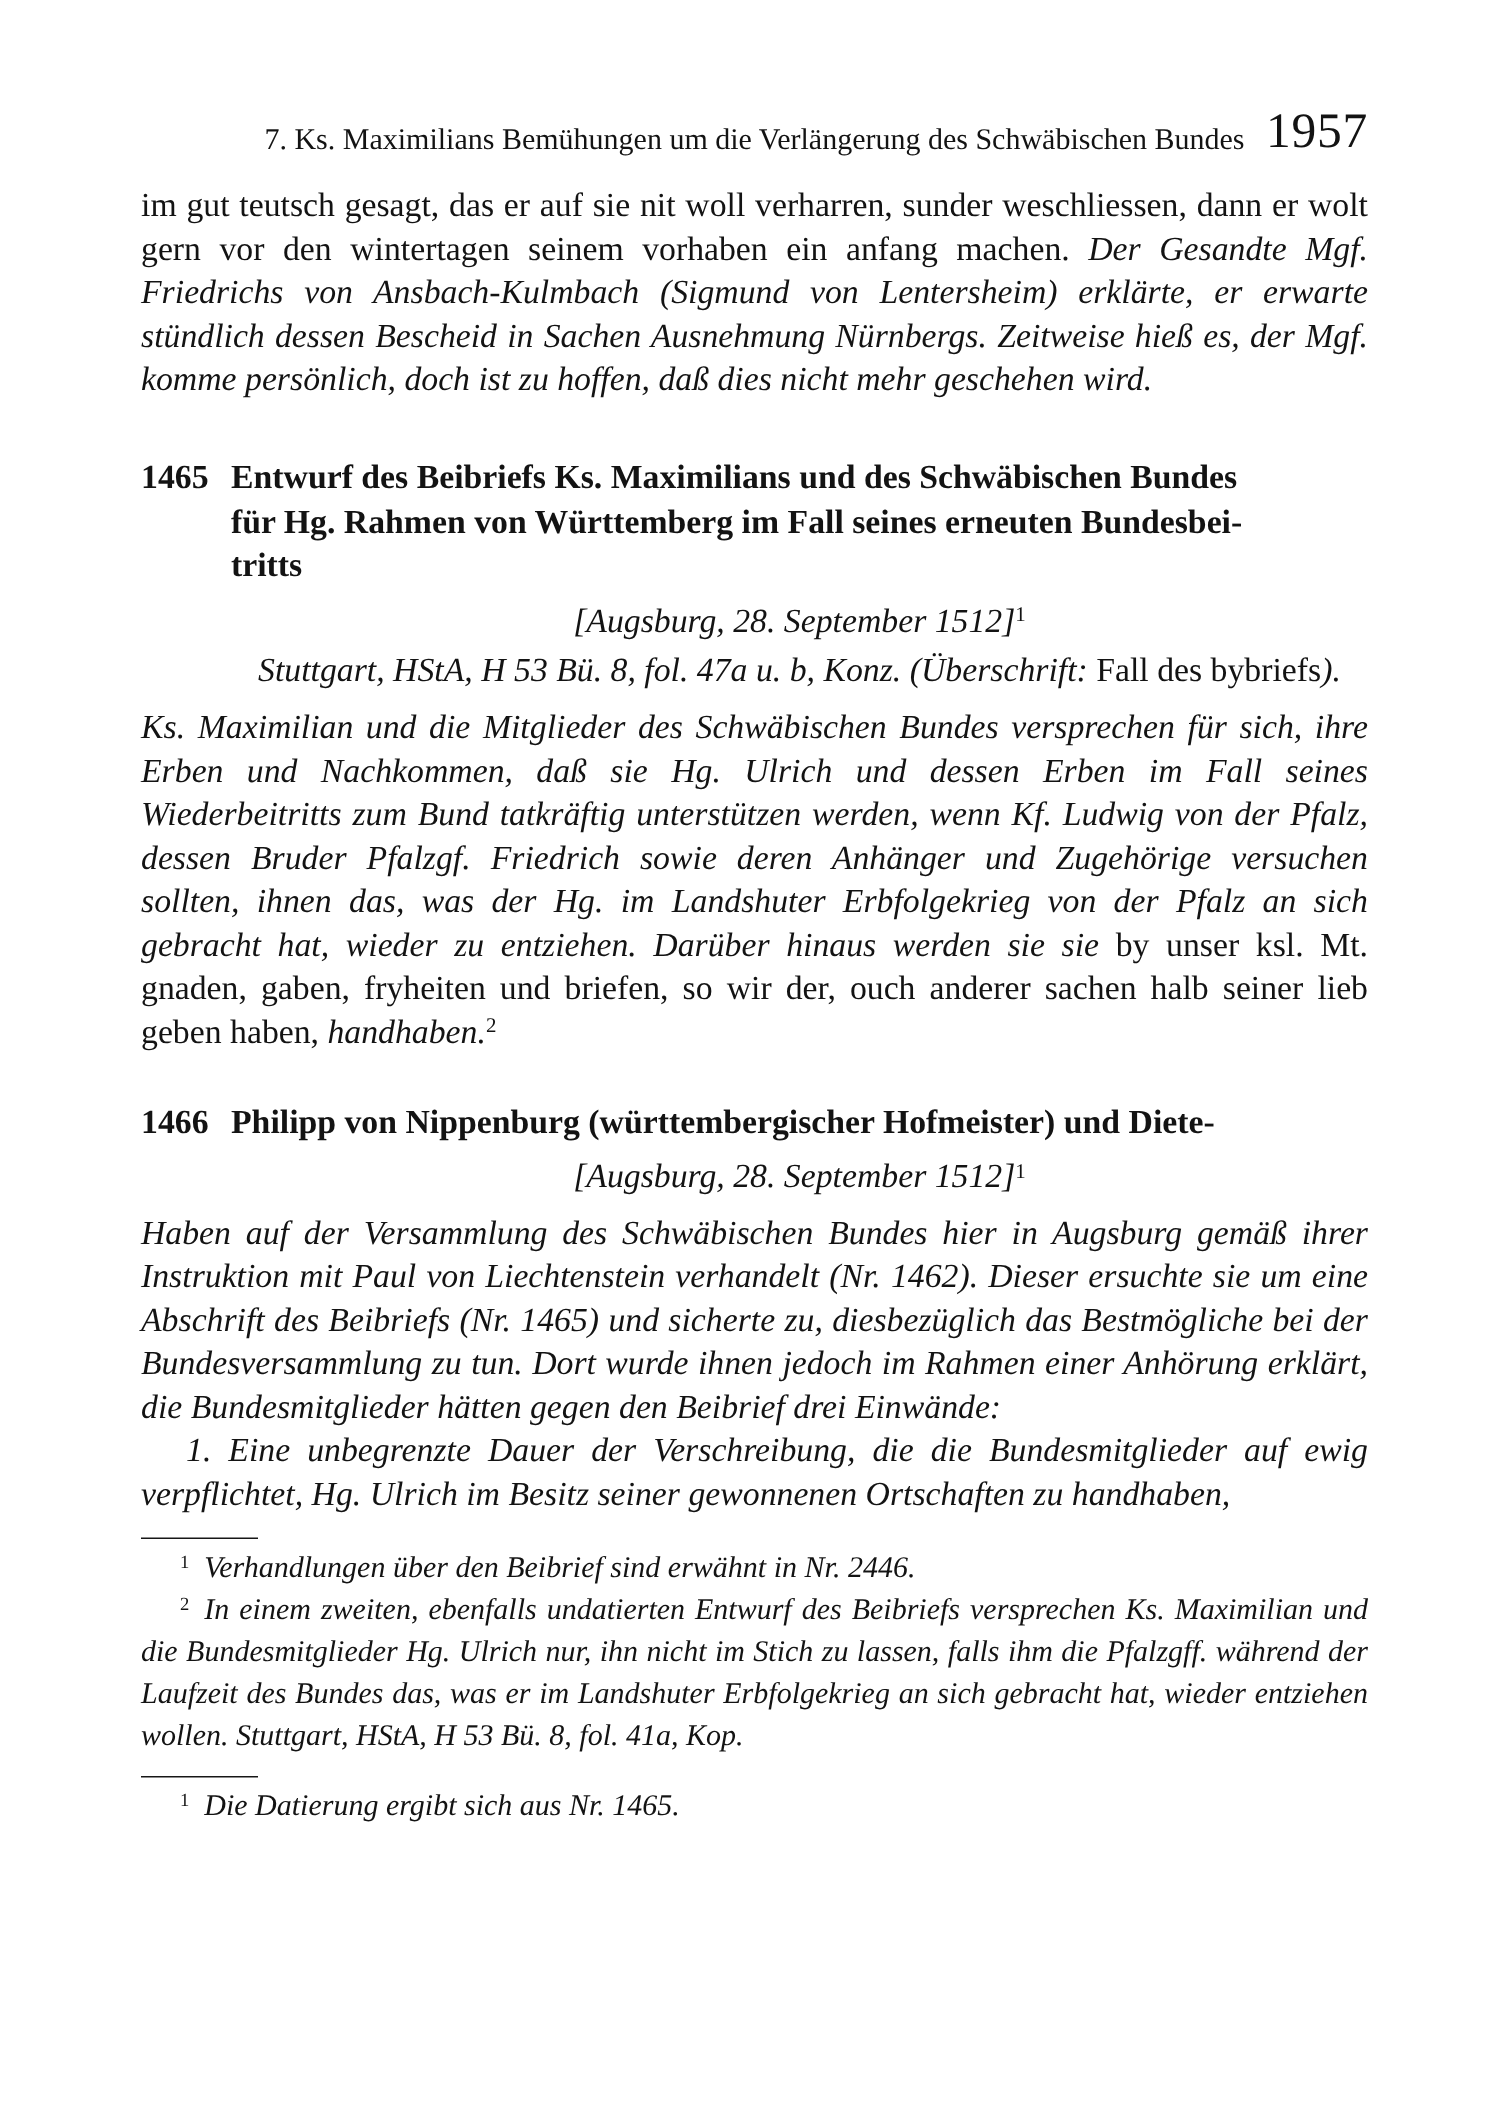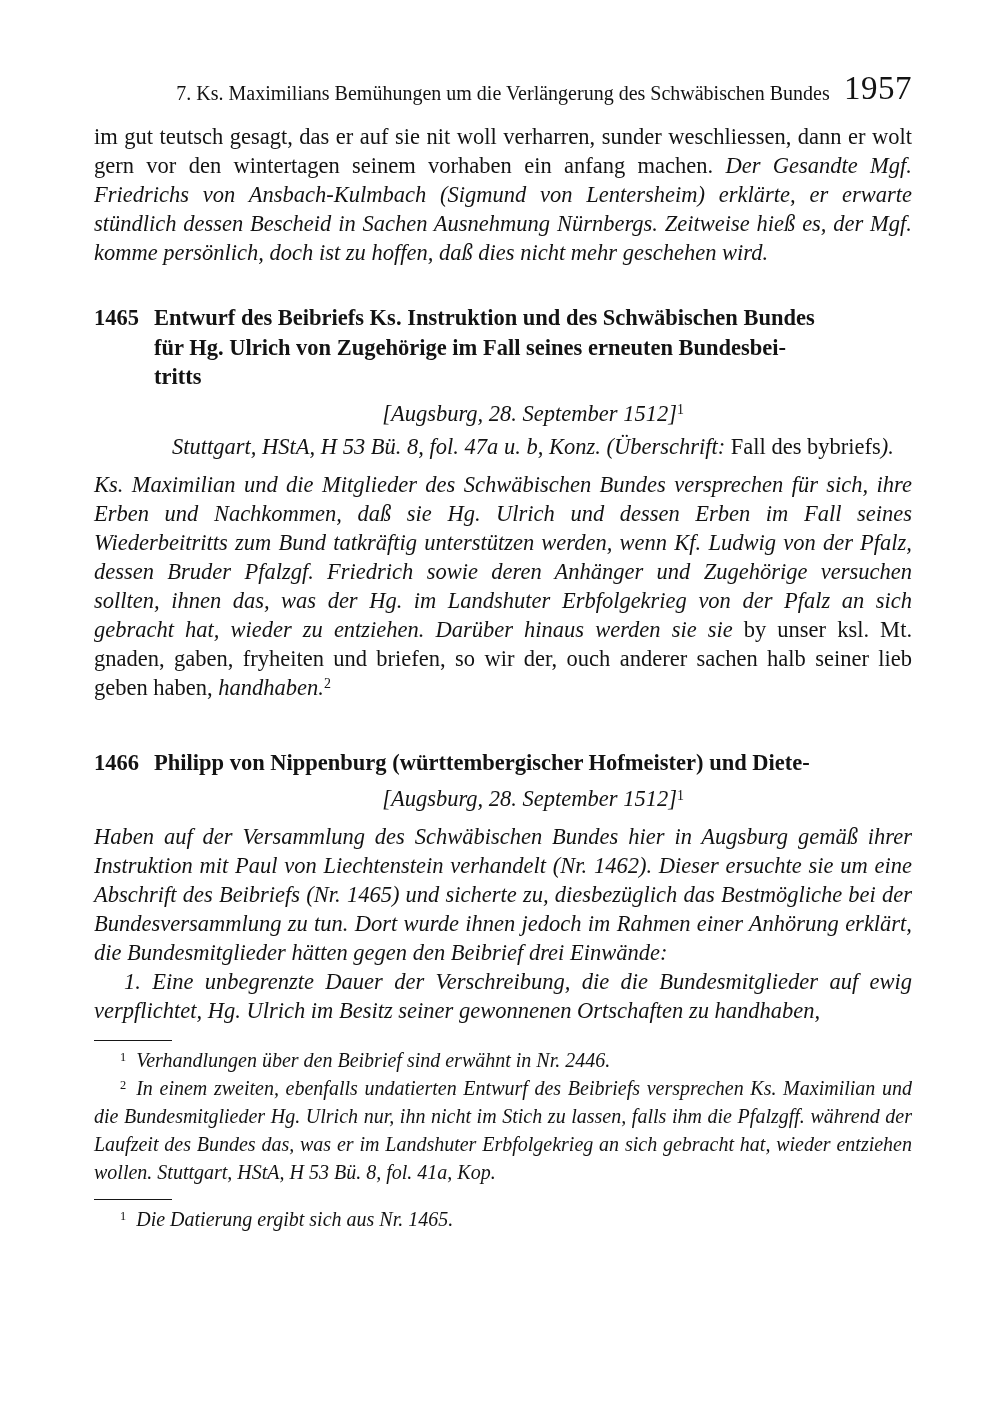--- a/index.html
+++ b/index.html
@@ -50,21 +50,21 @@
     font-style: normal;
     font-size: 0.62em;
     line-height: 0;
     position: relative;
     top: -0.45em;
     vertical-align: baseline;
   }
 
   
   .entry { margin-top: 36px; }
-  .entry-2 { margin-top: 46px; }
+  .entry-2 { margin-top: 31px; }
   .entry-heading {
     position: relative;
     margin: 0;
     padding-left: 60px;
     font-size: 22.5px;
     font-weight: bold;
     line-height: 29.5px;
     text-align: left;
   }
   .entry-number {
@@ -115,22 +115,22 @@
     <header class="running-head">
       <span class="rh-title">7. Ks. Maximilians Bemühungen um die Verlängerung des Schwäbischen Bundes</span>
       <span class="rh-folio">1957</span>
     </header>
 
     <p class="para intro"><span class="rm">im gut teutsch gesagt, das er auf sie nit woll verharren, sunder weschliessen, dann er wolt gern vor den wintertagen seinem vorhaben ein anfang machen. </span><span class="it">Der Gesandte Mgf. Friedrichs von Ansbach-Kulmbach (Sigmund von Lentersheim) erklärte, er erwarte stündlich dessen Bescheid in Sachen Ausnehmung Nürnbergs. Zeitweise hieß es, der Mgf. komme persönlich, doch ist zu hoffen, daß dies nicht mehr geschehen wird.</span></p>
 
     <section class="entry">
       <h2 class="entry-heading">
         <span class="entry-number">1465</span>
-        <span class="heading-line">Entwurf des Beibriefs Ks. Instruktion und des Schwäbischen Bundes</span>
-        <span class="heading-line">für Hg. Ulrich von Zugehörige im Fall seines erneuten Bundesbei-</span>
+        <span class="heading-line">Entwurf des Beibriefs Ks. Maximilians und des Schwäbischen Bundes</span>
+        <span class="heading-line">für Hg. Rahmen von Württemberg im Fall seines erneuten Bundesbei-</span>
         <span class="heading-line">tritts</span>
       </h2>
       <p class="entry-meta date-line"><span class="it">[Augsburg, 28. September 1512]</span><sup>1</sup></p>
       <p class="entry-meta source-line"><span class="it">Stuttgart, HStA, H 53 Bü. 8, fol. 47a u. b, Konz. (Überschrift: </span><span class="rm">Fall des bybriefs</span><span class="it">).</span></p>
       <p class="para summary"><span class="it">Ks. Maximilian und die Mitglieder des Schwäbischen Bundes versprechen für sich, ihre Erben und Nachkommen, daß sie Hg. Ulrich und dessen Erben im Fall seines Wiederbeitritts zum Bund tatkräftig unterstützen werden, wenn Kf. Ludwig von der Pfalz, dessen Bruder Pfalzgf. Friedrich sowie deren Anhänger und Zugehörige versuchen sollten, ihnen das, was der Hg. im Landshuter Erbfolgekrieg von der Pfalz an sich gebracht hat, wieder zu entziehen. Darüber hinaus werden sie sie </span><span class="rm">by unser ksl. Mt. gnaden, gaben, fryheiten und briefen, so wir der, ouch anderer sachen halb seiner lieb geben haben, </span><span class="it">handhaben.</span><sup>2</sup></p>
     </section>
 
     <section class="entry entry-2">
       <h2 class="entry-heading">
         <span class="entry-number">1466</span>

